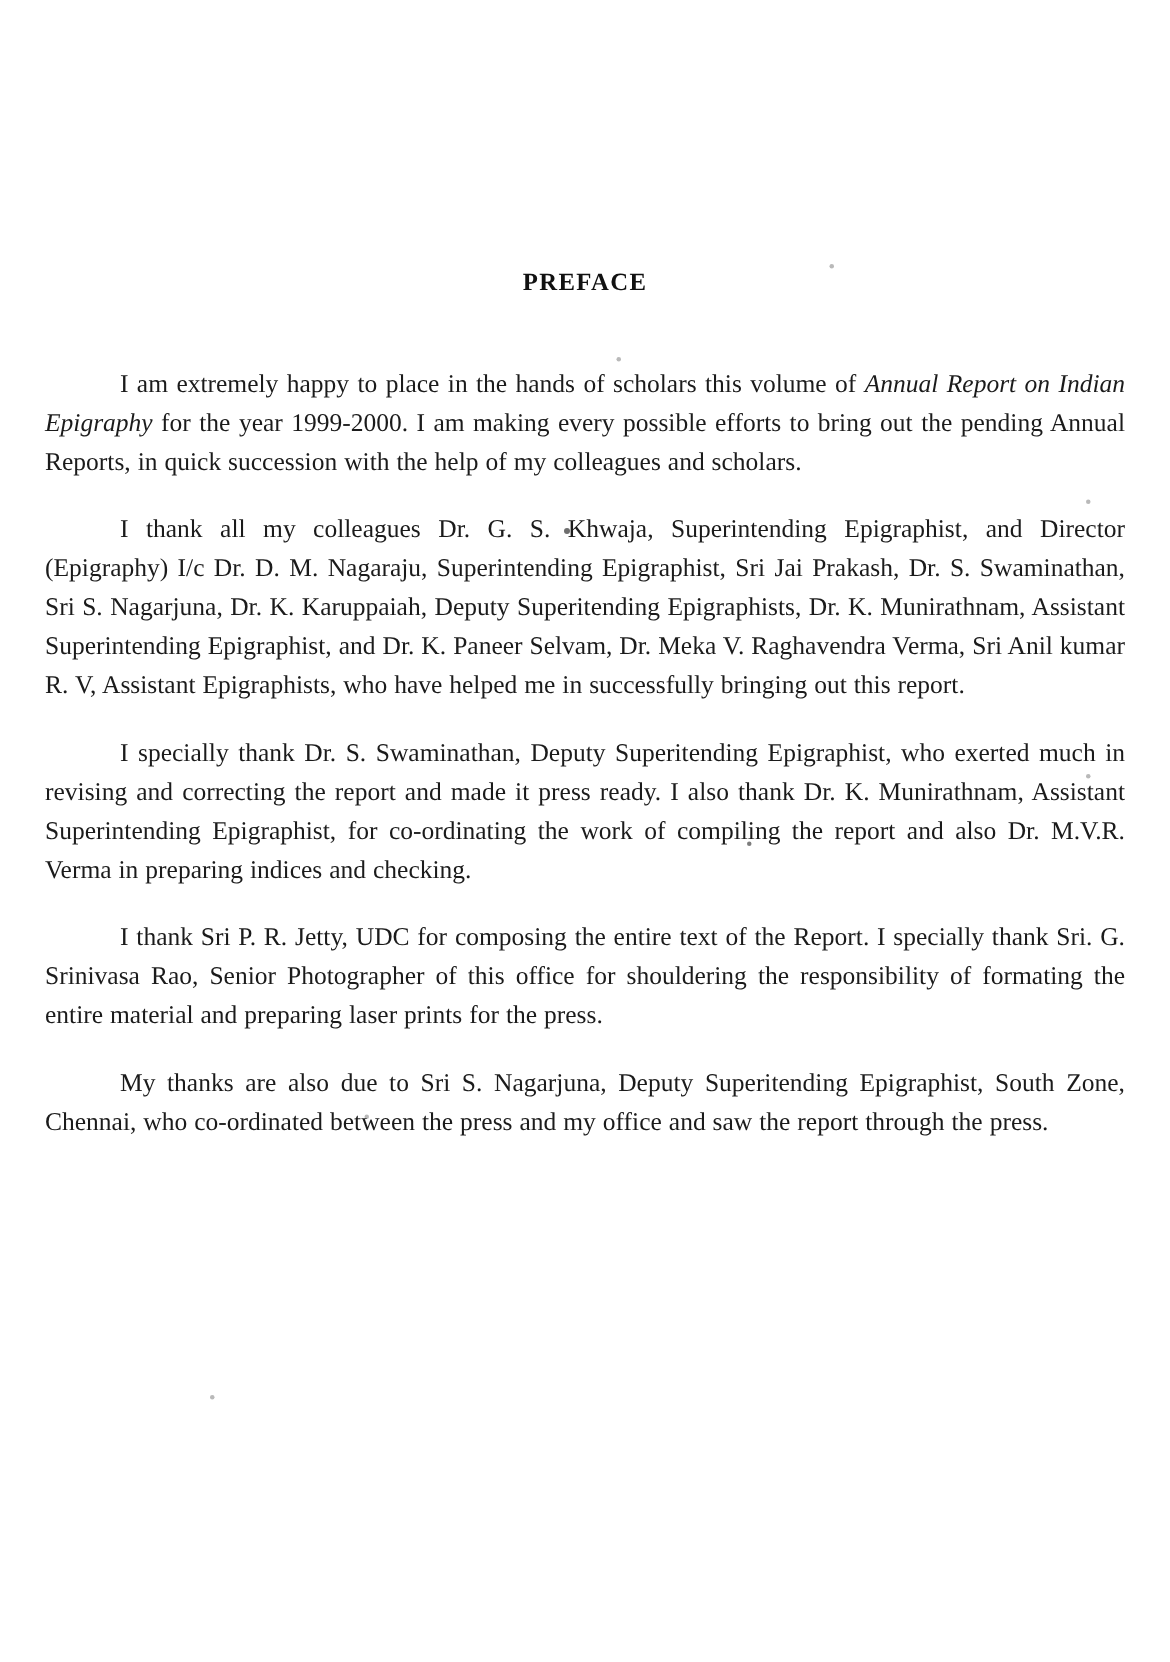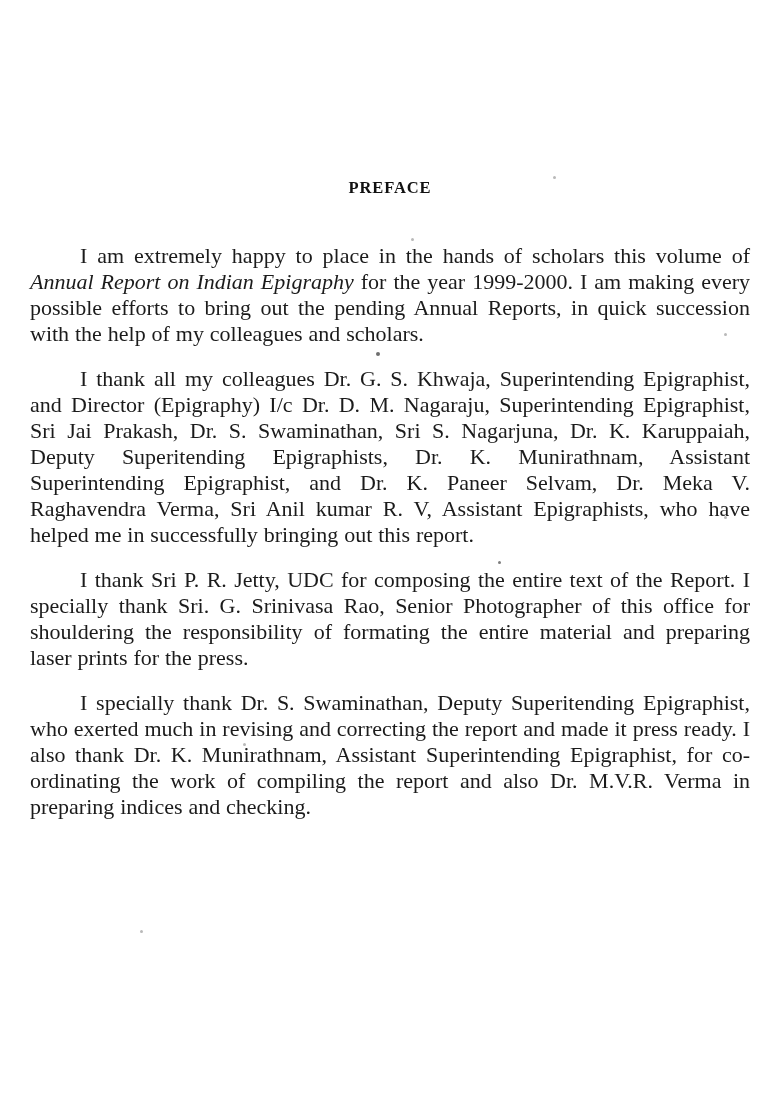--- a/index.html
+++ b/index.html
@@ -33,21 +33,21 @@
     color: #111111;
   }
   .body-text {
     margin: 0;
     padding: 0;
   }
   .para {
     margin: 0 0 19px 0;
     text-align: justify;
     text-justify: inter-word;
-    font-size: 22px;
+    font-size: 17px;
     line-height: 26px;
     text-indent: 50px;
     color: #1b1b1b;
     word-spacing: 0.4px;
   }
   .para:first-of-type {
     margin-top: 45px;
   }
   .para em {
     font-style: italic;
@@ -85,21 +85,22 @@
   <div class="content">
 
     <h1 class="doc-title">PREFACE</h1>
 
     <div class="body-text">
 
       <p class="para"><span>I am extremely happy to place in the hands of scholars this volume of </span><em>Annual Report on Indian Epigraphy</em><span> for the year 1999-2000. I am making every possible efforts to bring out the pending Annual Reports, in quick succession with the help of my colleagues and scholars.</span></p>
 
       <p class="para">I thank all my colleagues Dr. G. S. Khwaja, Superintending Epigraphist, and Director (Epigraphy) I/c Dr. D. M. Nagaraju, Superintending Epigraphist, Sri Jai Prakash, Dr. S. Swaminathan, Sri S. Nagarjuna, Dr. K. Karuppaiah, Deputy Superitending Epigraphists, Dr. K. Munirathnam, Assistant Superintending Epigraphist, and Dr. K. Paneer Selvam, Dr. Meka V. Raghavendra Verma, Sri Anil kumar R. V, Assistant Epigraphists, who have helped me in successfully bringing out this report.</p>
 
+      <p class="para">I specially thank Dr. S. Swaminathan, Deputy Superitending Epigraphist, who exerted much in revising  and correcting the report and made it press ready. I also thank Dr. K. Munirathnam, Assistant Superintending Epigraphist, for co-ordinating the work of compiling the report and also Dr. M.V.R. Verma in preparing indices and checking.</p>
+
       <p class="para">I thank Sri P. R. Jetty, UDC for composing the entire text of the Report. I specially thank Sri. G. Srinivasa Rao,   Senior Photographer of this office for shouldering the responsibility of formating the entire material and preparing laser prints for the press.</p>
 
-      <p class="para">I specially thank Dr. S. Swaminathan, Deputy Superitending Epigraphist, who exerted much in revising  and correcting the report and made it press ready. I also thank Dr. K. Munirathnam, Assistant Superintending Epigraphist, for co-ordinating the work of compiling the report and also Dr. M.V.R. Verma in preparing indices and checking.</p>
-
+      <p class="para">My thanks are also due to Sri S. Nagarjuna, Deputy Superitending Epigraphist, South Zone, Chennai, who co-ordinated between the press and my office and saw the report through the press.</p>
 
 
     </div>
   </div>
 </div>
 
 </body></html>

